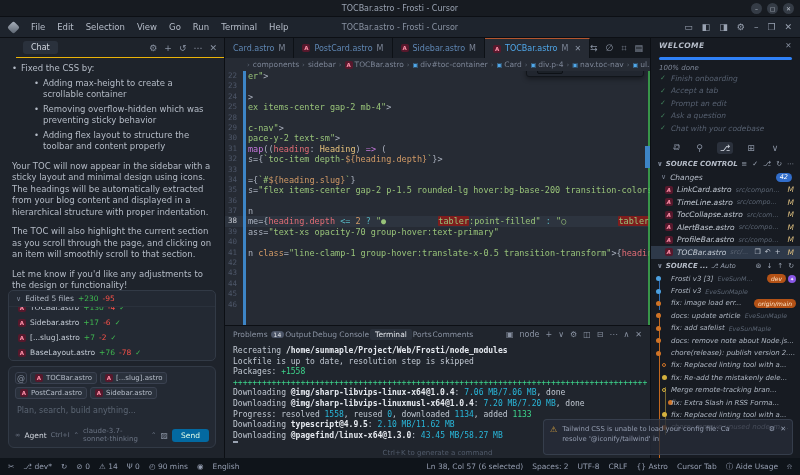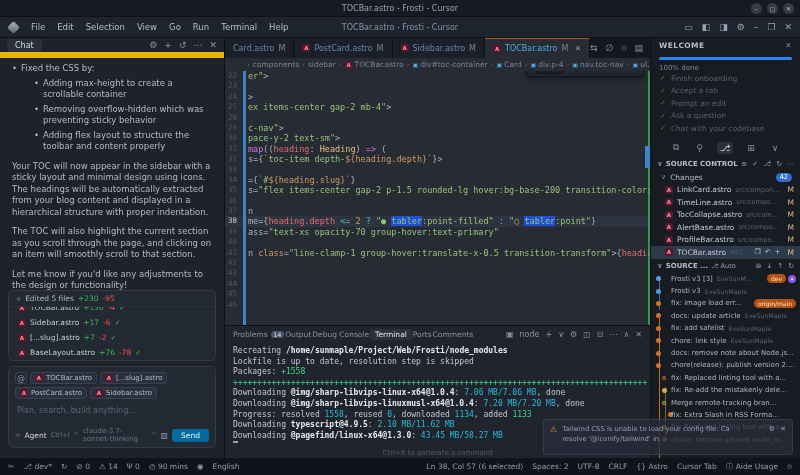--- a/index.html
+++ b/index.html
@@ -18,25 +18,25 @@
   .menubar{position:absolute;left:0;top:17px;width:800px;height:21px;background:#1e242d;display:flex;align-items:center;border-bottom:1px solid #0c0f14;}
   .logo{width:9px;height:9px;margin:0 7px 0 9px;background:linear-gradient(135deg,#aab2bd,#5a636f);transform:rotate(45deg);border-radius:2px;}
   .menu-item{font-size:8.5px;color:#b6bdc9;padding:3px 6px;border-radius:3px;}
   .mb-title{position:absolute;left:0;right:0;text-align:center;font-size:8px;color:#8a93a3;pointer-events:none;}
   .mb-right{position:absolute;right:8px;display:flex;gap:9px;align-items:center;}
   .mb-ic{font-size:9px;color:#9aa3b2;}
 
   
   #chat-col{position:absolute;left:0;top:38px;width:225px;height:420px;background:#1e232b;border-right:1px solid #0c0f14;}
   #editor-col{position:absolute;left:225px;top:38px;width:425px;height:420px;background:#262b34;}
-  #right-col{position:absolute;left:650px;top:38px;width:150px;height:420px;background:#171b22;border-left:1px solid #0c0f14;}
+  #right-col{position:absolute;left:650px;top:38px;width:150px;height:420px;background:#171b22;border-left:1px solid #0c0f14;font-style:italic;}
   #statusbar{position:absolute;left:0;top:458px;width:800px;height:17px;background:#0f141a;display:flex;align-items:center;padding:0 8px;font-size:7.5px;color:#949db0;z-index:60;}
 
   
-  .chat-header{height:20px;display:flex;align-items:center;border-bottom:6px solid #eab308;padding:0 7px;}
+  .chat-header{height:20px;display:flex;align-items:center;border-bottom:1px solid #eab308;padding:0 7px;margin-left:16px;}
   .chat-tab{font-size:8px;color:#d3d8e0;background:#2a313c;border-radius:3px;padding:2px 8px;}
   .chat-actions{margin-left:auto;display:flex;gap:7px;}
   .chat-actions span{font-size:9px;color:#8a93a3;}
   .chat-msgs{position:absolute;top:20px;left:0;right:0;height:256px;overflow:hidden;padding:5px 10px 0 12px;font-size:8.5px;line-height:11.5px;color:#b4bbc6;}
   .chat-msgs li{margin-bottom:3px;list-style:none;position:relative;padding-left:9px;}
   .chat-msgs li::before{content:"•";position:absolute;left:0;color:#b4bbc6;}
   .sub-bullets{margin:3px 0 0 13px;}
   .chat-p{margin-top:8px;}
   .chat-bottom{position:absolute;bottom:10px;left:0;right:0;}
   .edited-card{margin:0 8px 5px;border:1px solid #323a46;border-radius:5px;background:#232933;overflow:hidden;}
@@ -77,21 +77,21 @@
   .code{position:relative;height:254px;overflow:hidden;background:#262b34;}
   .gitbar{position:absolute;left:18px;top:0;bottom:0;width:2.5px;background:#3d85c6;z-index:2;}
   .cline{display:flex;height:10.4px;line-height:10.4px;font-size:8.5px;white-space:pre;}
   .cline .num{width:17px;flex:none;text-align:right;padding-right:5px;color:#4d5668;font-size:7.5px;}
   .cline .ctext{padding-left:6px;flex:1;overflow:hidden;}
   .cline.active{background:rgba(110,135,170,.10);}
   .cline.active .num{color:#c8ccd4;}
   .cline.boxed{background:rgba(0,0,0,.14);box-shadow:inset 0 0 0 1px rgba(95,115,145,.35);}
   .tk-fg{color:#abb2bf;}.tk-str{color:#98c379;}.tk-red{color:#e06c75;}.tk-orange{color:#d19a66;}
   .tk-pur{color:#c678dd;}.tk-cyan{color:#56b6c2;}.tk-type{color:#e5c07b;}.tk-tag{color:#61afef;}
-  .tk-plain{color:#d4d8de;}.tk-sel{color:#98c379;background:#1d4ed8;border-radius:1px;}
+  .tk-plain{color:#d4d8de;}.tk-sel{color:#98c379;background:#7f1d1d;border-radius:1px;margin-left:47px;}
   .overview{position:absolute;right:0;top:0;bottom:0;width:5px;}
   .ov-green{position:absolute;right:0;top:0;bottom:0;width:2px;background:rgba(63,185,80,.75);}
   .ov-blue{position:absolute;right:0;top:75px;width:5px;height:22px;background:#3d85c6;}
 
   .find{position:absolute;top:-13px;right:6px;width:118px;height:19px;background:#21262f;border:1px solid #11151a;border-radius:0 0 3px 3px;display:flex;align-items:center;gap:3px;padding:0 4px;z-index:5;box-shadow:0 2px 5px rgba(0,0,0,.4);}
   .find .fchev{color:#8a93a3;font-size:7px;}
   .find input{width:26px;height:12px;background:#1b2027;border:1px solid #0d1116;border-radius:2px;color:#c8ccd4;font-size:6.5px;padding:0 2px;outline:none;}
   .find input::placeholder{color:#707a8a;}
 
   
@@ -595,27 +595,20 @@
           <span class="cgraph">
             <span class="dot orange" style="margin-left: 0px;"></span>
           </span>
           <span class="cmsg">fix: add safelist</span>
           <span class="cauthor">EveSunMaple</span>
         </div>
         <div class="commit">
           <span class="cgraph">
             <span class="dot orange" style="margin-left: 0px;"></span>
           </span>
-          <span class="cmsg">chore: link style</span>
-          <span class="cauthor">EveSunMaple</span>
-        </div>
-        <div class="commit">
-          <span class="cgraph">
-            <span class="dot orange" style="margin-left: 0px;"></span>
-          </span>
           <span class="cmsg">docs: remove note about Node.js...</span>
         </div>
         <div class="commit">
           <span class="cgraph">
             <span class="dot orange" style="margin-left: 0px;"></span>
           </span>
           <span class="cmsg">chore(release): publish version 2....</span>
         </div>
         <div class="commit">
           <span class="cgraph">

